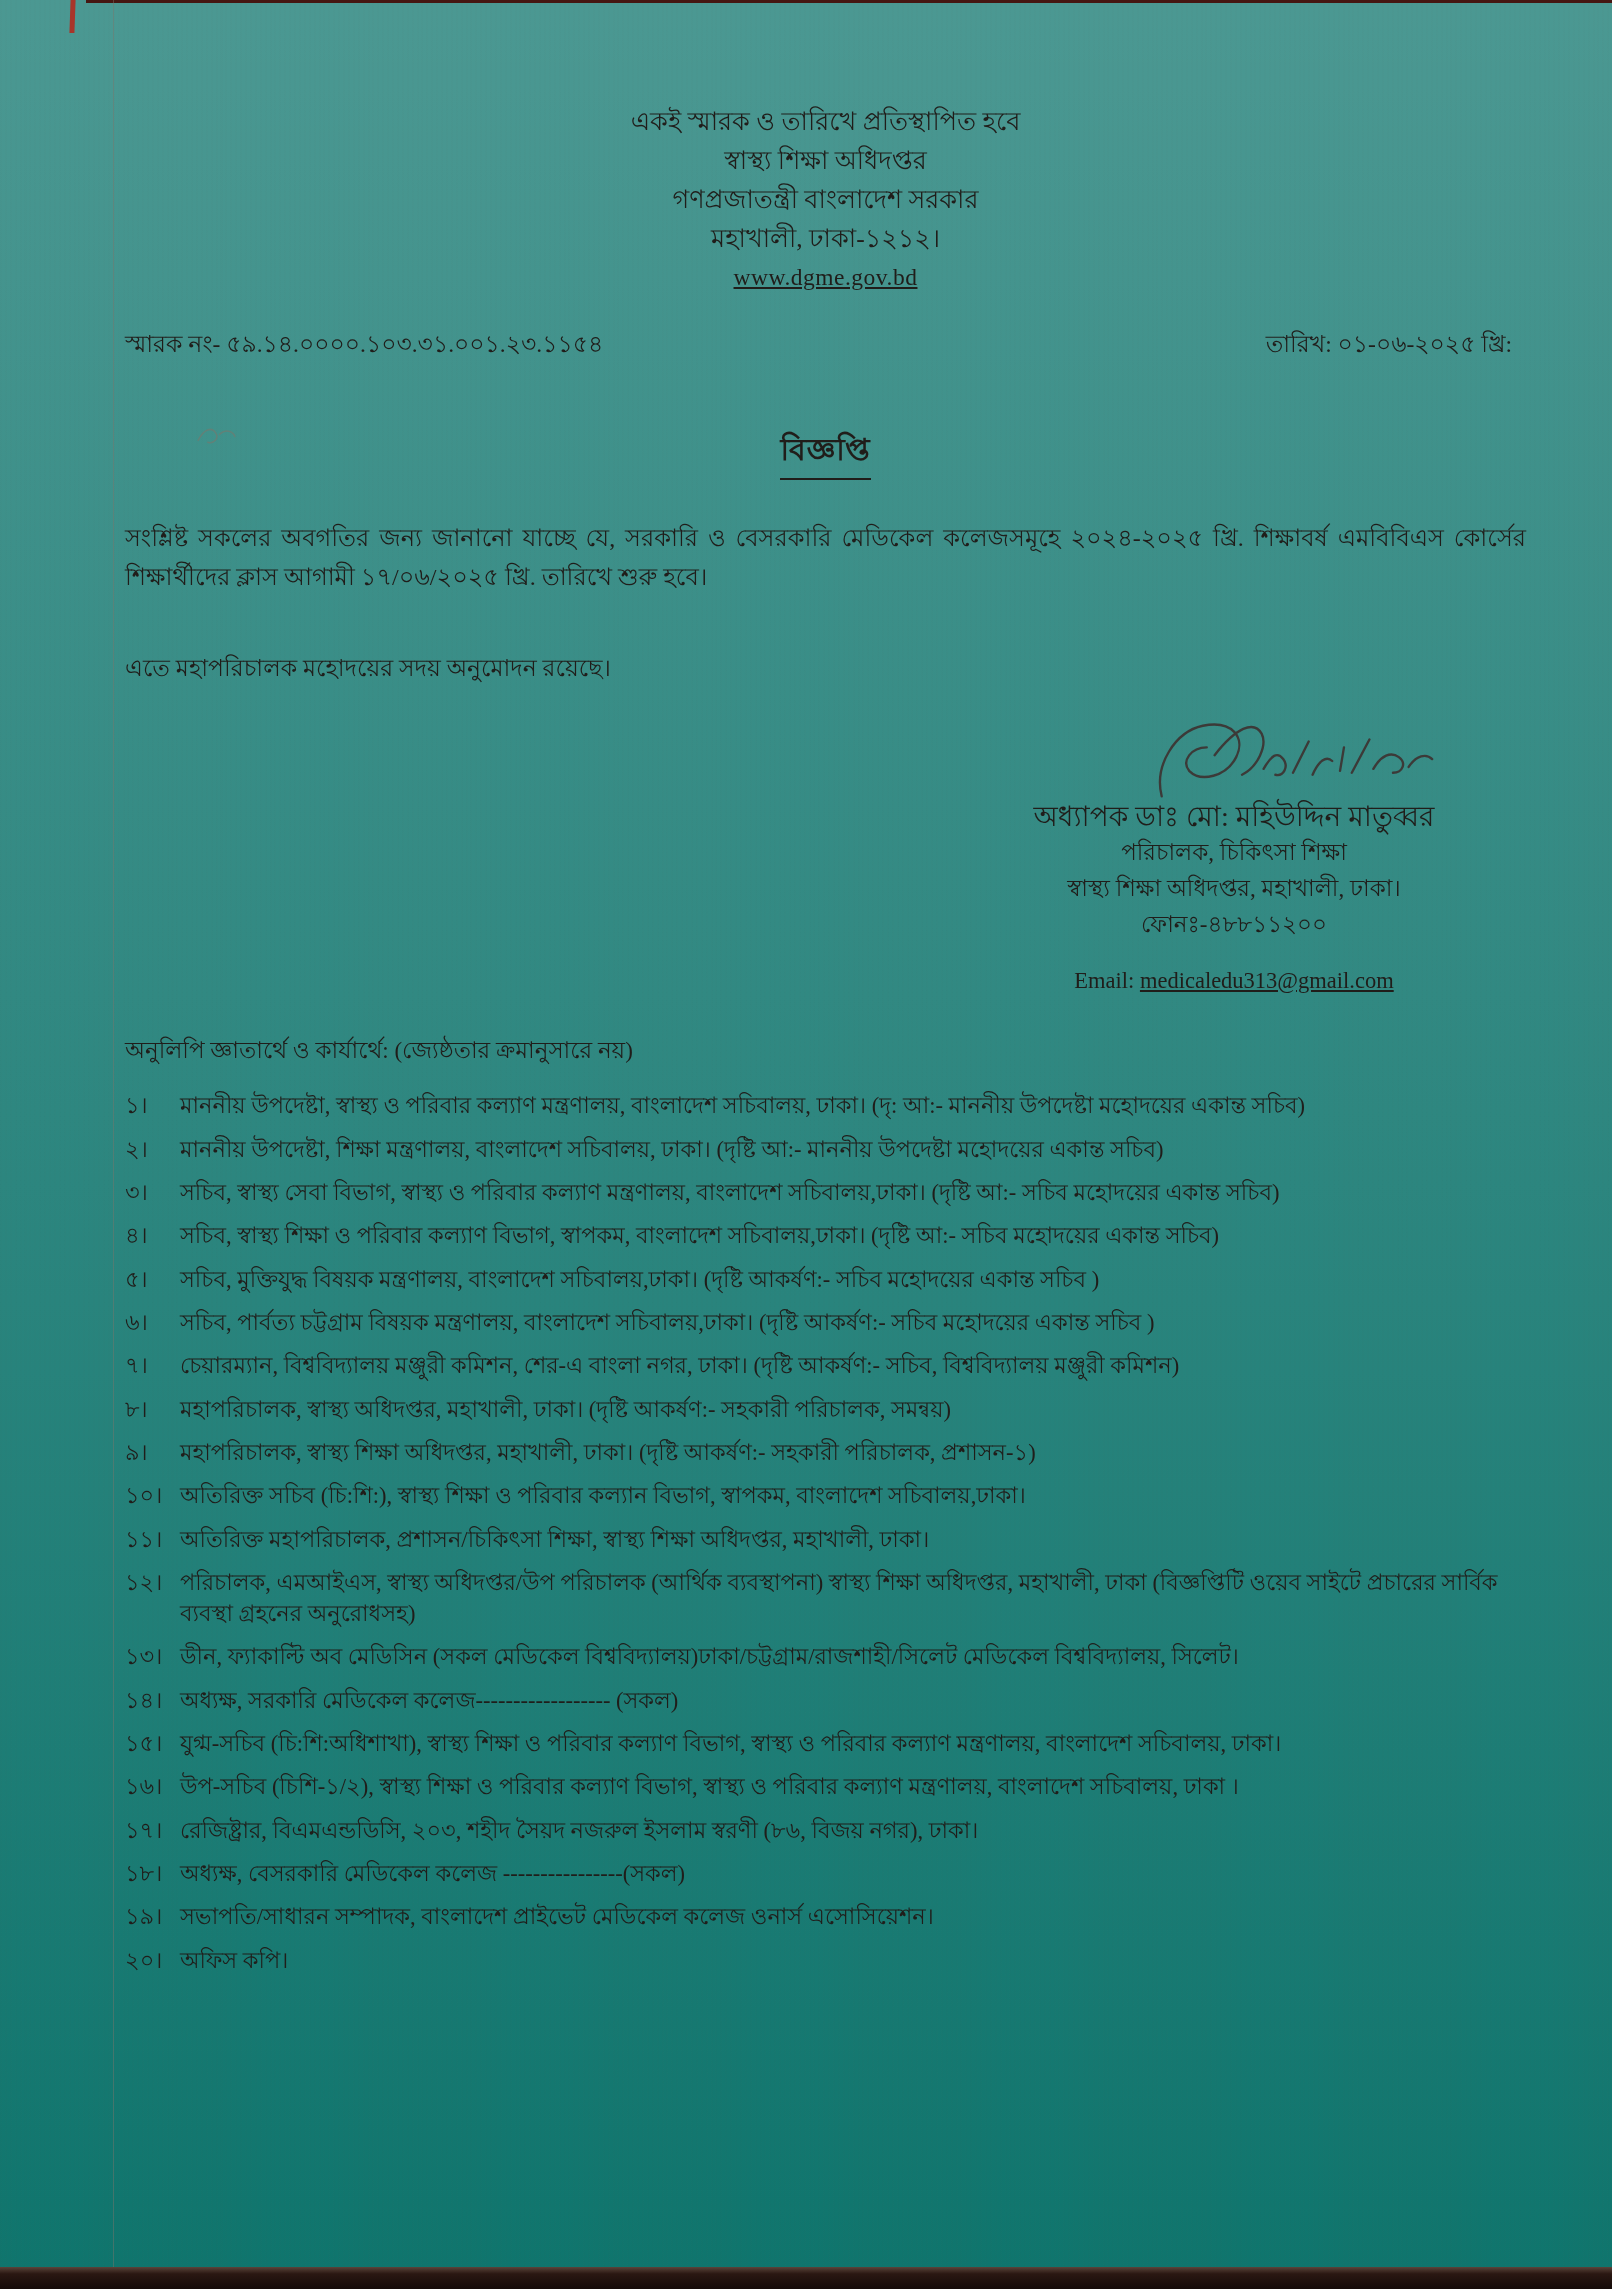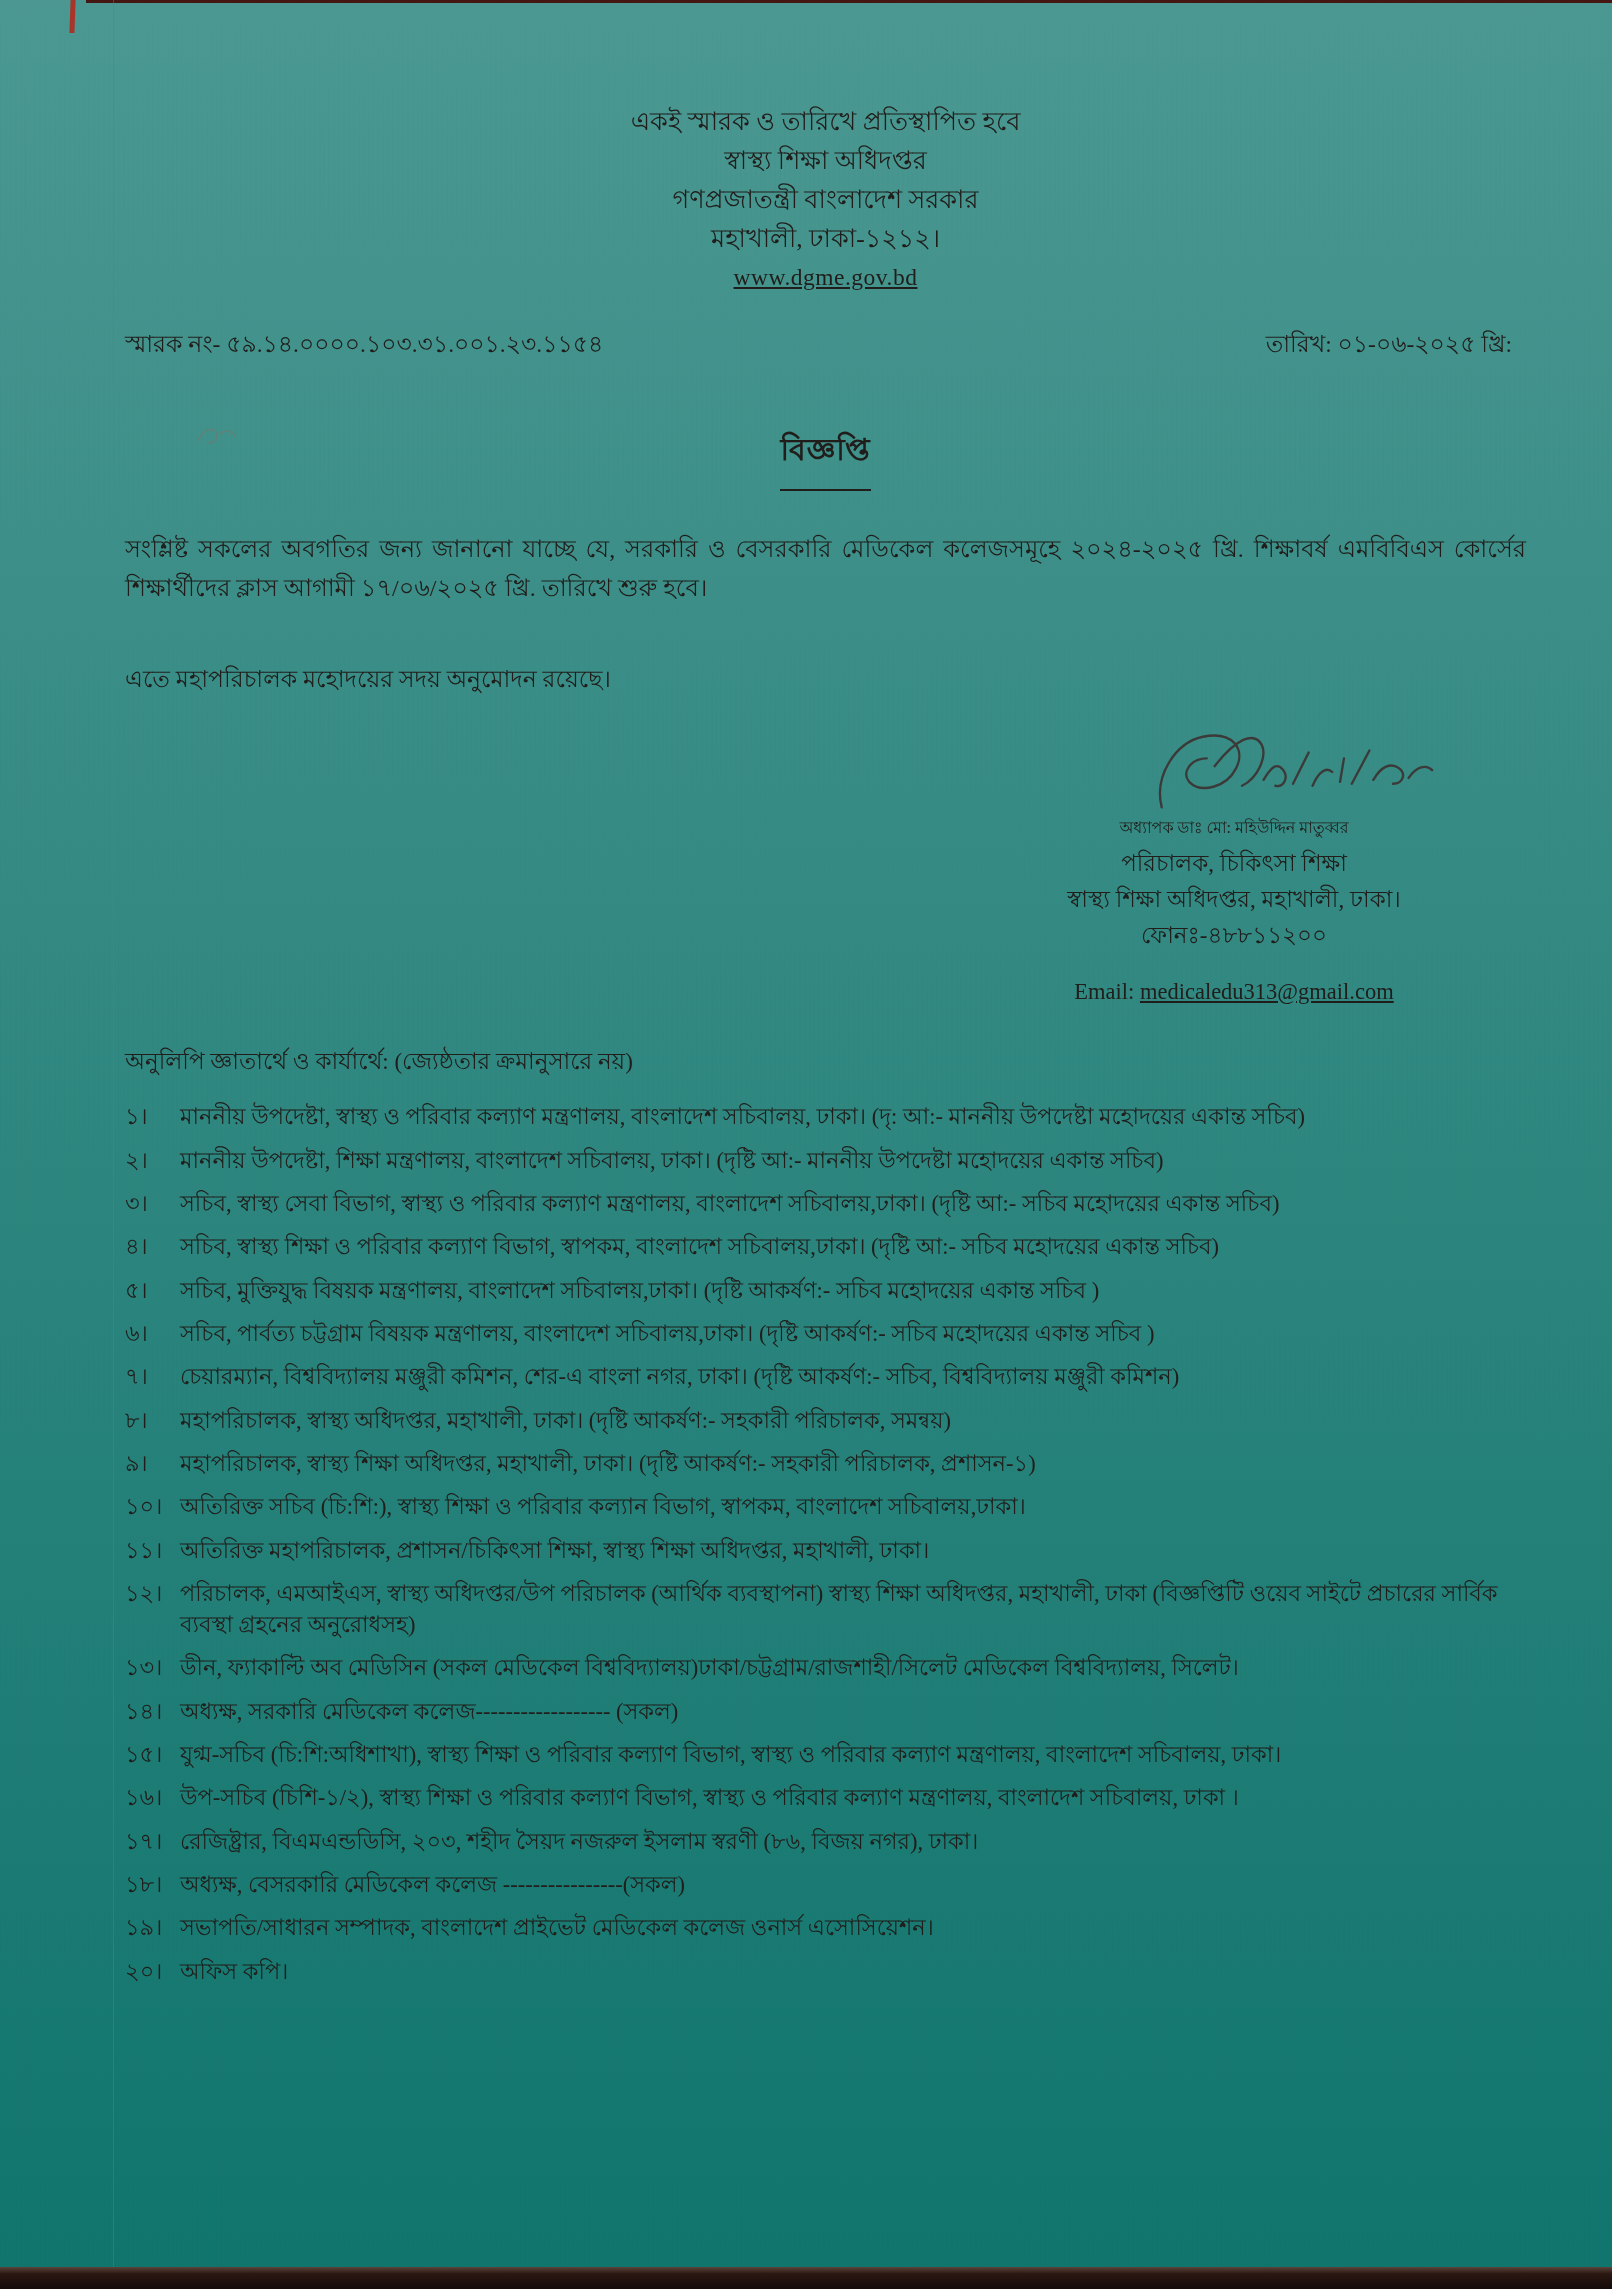--- a/index.html
+++ b/index.html
@@ -33,30 +33,30 @@
   .doc-header{padding-top:102px;text-align:center;font-size:25.5px;line-height:39px;}
   .doc-header .line{display:block;}
   .website{font-size:23.5px;text-decoration:underline;letter-spacing:0.5px;}
 
   .memo-row{display:flex;justify-content:space-between;align-items:baseline;margin-top:29px;font-size:23.5px;}
   .memo-date{margin-right:14px;}
 
   .notice-title-wrap{text-align:center;margin-top:61px;}
   .notice-title{
     display:inline-block;font-size:30px;font-weight:bold;
-    padding-bottom:12px;border-bottom:2.5px solid #201d1a;letter-spacing:1px;
+    padding-bottom:1px;border-bottom:2.5px solid #201d1a;letter-spacing:1px;
   }
 
   .body-para{margin-top:39px;font-size:24px;line-height:1.62;text-align:justify;}
   .approval-para{margin-top:53px;font-size:23.5px;}
 
   .sign-wrap{display:flex;justify-content:flex-end;margin-top:13.7px;}
   .sign-block{text-align:center;margin-right:86px;font-size:23px;line-height:36px;}
   .sign-scrawl{display:block;margin:0 auto -15.7px 118px;}
-  .sign-name{font-size:16px;}
+  .sign-name{font-size:28px;}
   .sign-email{font-size:22.5px;margin-top:20px;}
   .sign-email .addr{text-decoration:underline;}
 
   .dist-heading{margin-top:33px;font-size:23px;}
   .dist-list{margin-top:19.6px;}
   .dist-row{display:flex;align-items:flex-start;margin-bottom:12.3px;font-size:22.5px;line-height:1.38;}
   .dist-no{flex:0 0 55px;}
   .dist-text{flex:1 1 auto;padding-right:9.8px;}
 </style>
 </head>

